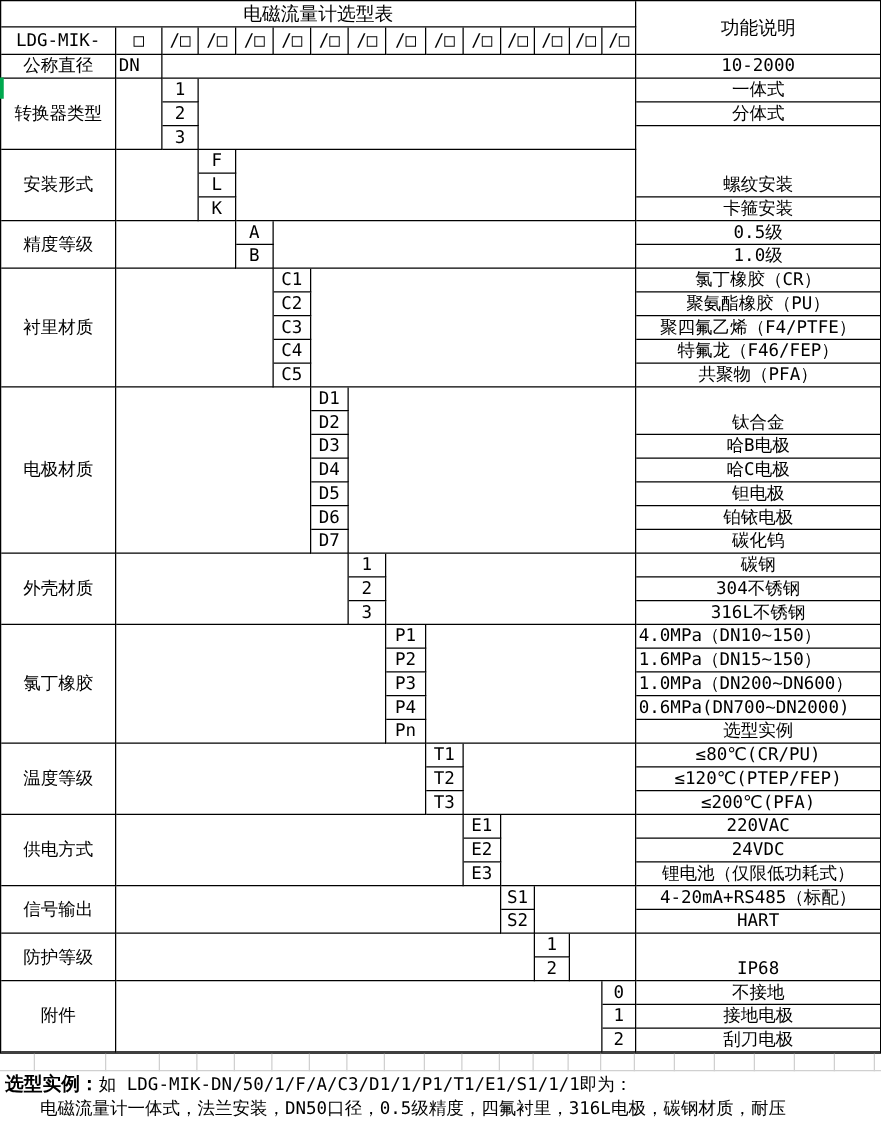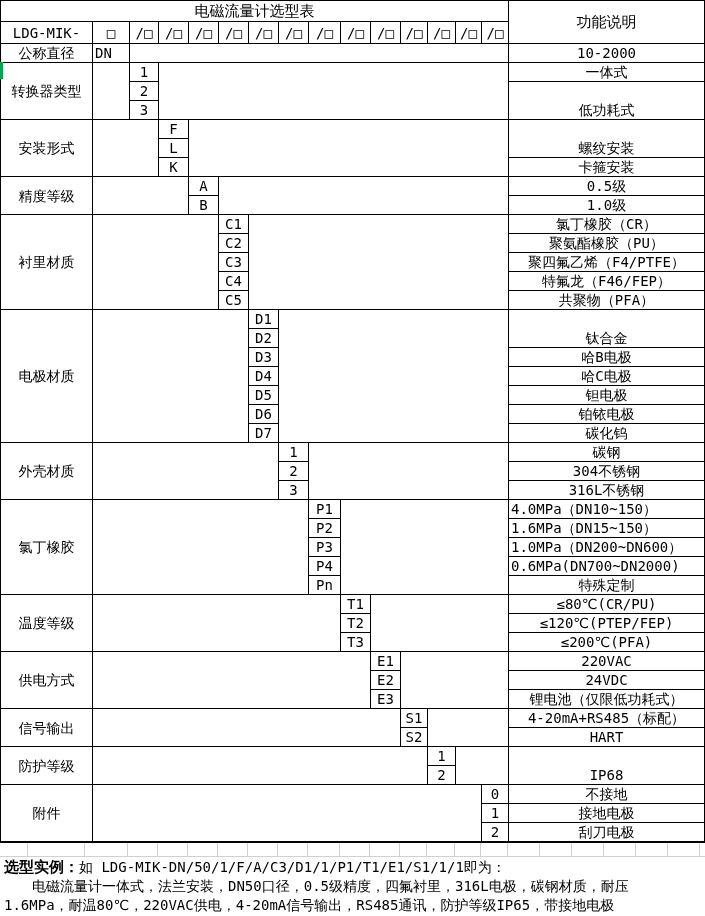--- a/index.html
+++ b/index.html
@@ -62,21 +62,21 @@
   <div class="rb bb" style="grid-area:3/3/4/16"></div>
   <div class="x bb" style="grid-area:3/16/4/17">10-2000</div>
 
   <div class="x rb bb" style="grid-area:4/1/7/2">转换器类型</div>
   <div class="rb bb" style="grid-area:4/2/7/3"></div>
   <div class="x rb bb" style="grid-area:4/3/5/4">1</div>
   <div class="x rb bb" style="grid-area:5/3/6/4">2</div>
   <div class="x rb bb" style="grid-area:6/3/7/4">3</div>
   <div class="rb bb" style="grid-area:4/4/7/16"></div>
   <div class="x bb" style="grid-area:4/16/5/17">一体式</div>
-  <div class="x bb" style="grid-area:6/16/7/17">低功耗式</div>
+  <div class="x bb" style="grid-area:5/16/6/17">分体式</div>
 
   <div class="x rb bb" style="grid-area:7/1/10/2">安装形式</div>
   <div class="rb bb" style="grid-area:7/2/10/4"></div>
   <div class="x rb bb" style="grid-area:7/4/8/5">F</div>
   <div class="x rb bb" style="grid-area:8/4/9/5">L</div>
   <div class="x rb bb" style="grid-area:9/4/10/5">K</div>
   <div class="rb bb" style="grid-area:7/5/10/16"></div>
   <div class="x bb" style="grid-area:8/16/9/17">螺纹安装</div>
   <div class="x bb" style="grid-area:9/16/10/17">卡箍安装</div>
 
@@ -134,21 +134,21 @@
   <div class="x rb bb" style="grid-area:27/9/28/10">P1</div>
   <div class="x rb bb" style="grid-area:28/9/29/10">P2</div>
   <div class="x rb bb" style="grid-area:29/9/30/10">P3</div>
   <div class="x rb bb" style="grid-area:30/9/31/10">P4</div>
   <div class="x rb bb" style="grid-area:31/9/32/10">Pn</div>
   <div class="rb bb" style="grid-area:27/10/32/16"></div>
   <div class="x bb lft" style="grid-area:27/16/28/17">4.0MPa（DN10~150）</div>
   <div class="x bb lft" style="grid-area:28/16/29/17">1.6MPa（DN15~150）</div>
   <div class="x bb lft" style="grid-area:29/16/30/17">1.0MPa（DN200~DN600）</div>
   <div class="x bb lft" style="grid-area:30/16/31/17">0.6MPa(DN700~DN2000)</div>
-  <div class="x bb" style="grid-area:31/16/32/17">特殊定制</div>
+  <div class="x bb" style="grid-area:31/16/32/17">选型实例</div>
 
   <div class="x rb bb" style="grid-area:32/1/35/2">温度等级</div>
   <div class="rb bb" style="grid-area:32/2/35/10"></div>
   <div class="x rb bb" style="grid-area:32/10/33/11">T1</div>
   <div class="x rb bb" style="grid-area:33/10/34/11">T2</div>
   <div class="x rb bb" style="grid-area:34/10/35/11">T3</div>
   <div class="rb bb" style="grid-area:32/11/35/16"></div>
   <div class="x bb" style="grid-area:32/16/33/17">≤80℃(CR/PU)</div>
   <div class="x bb" style="grid-area:33/16/34/17">≤120℃(PTEP/FEP)</div>
   <div class="x bb" style="grid-area:34/16/35/17">≤200℃(PFA)</div>
@@ -210,14 +210,13 @@
   <div class="tick" style="width:32px"></div>
   <div class="tick" style="width:32px"></div>
   <div class="tick" style="width:32px"></div>
   <div class="tick" style="width:32px"></div>
   <div class="tick last"></div>
 </div>
 
 <div class="example">
   <div><span class="hd">选型实例：</span><span>如 LDG-MIK-DN/50/1/F/A/C3/D1/1/P1/T1/E1/S1/1/1即为：</span></div>
   <div class="ind">电磁流量计一体式，法兰安装，DN50口径，0.5级精度，四氟衬里，316L电极，碳钢材质，耐压</div>
-  <div>1.6MPa，耐温80℃，220VAC供电，4-20mA信号输出，RS485通讯，防护等级IP65，带接地电极</div>
 </div>
 
 </body></html>

